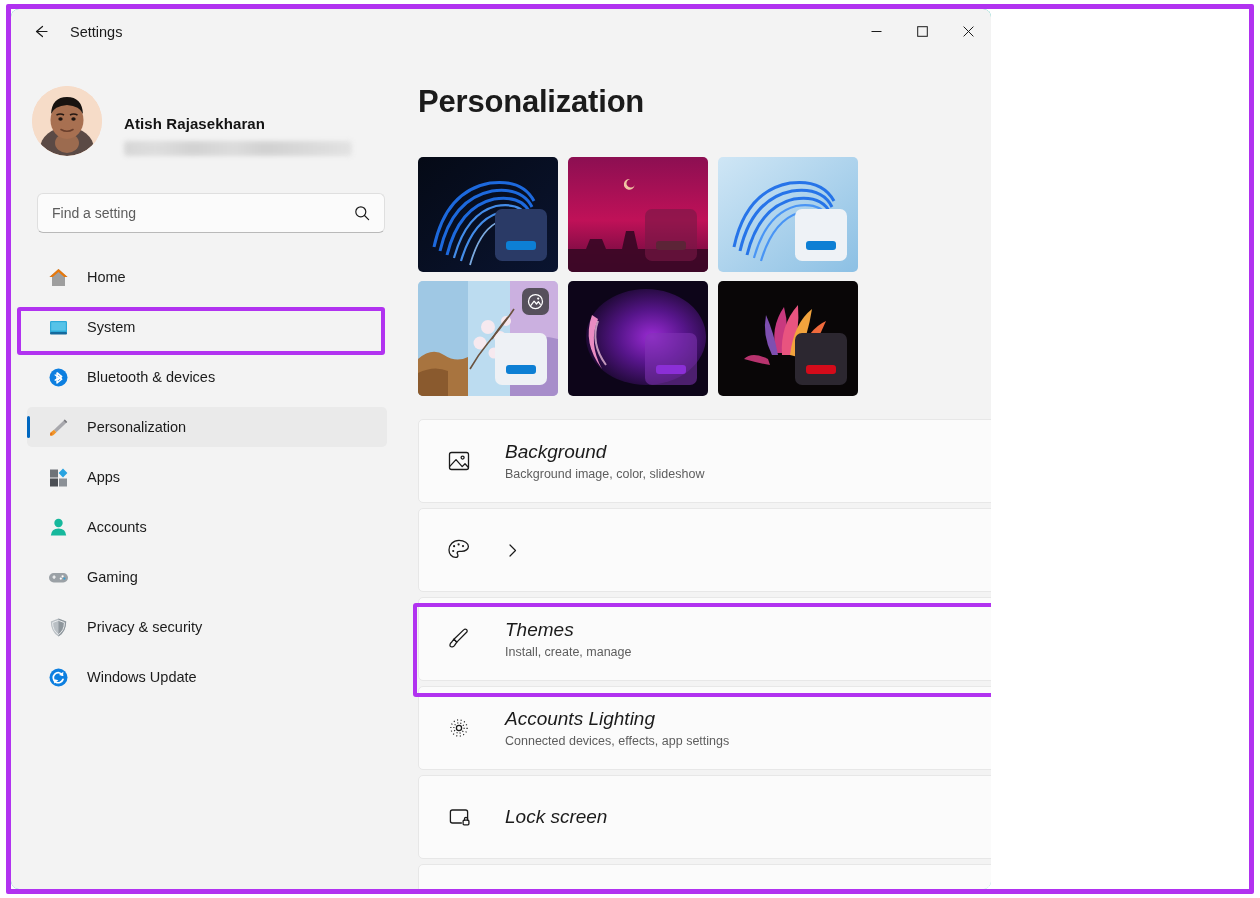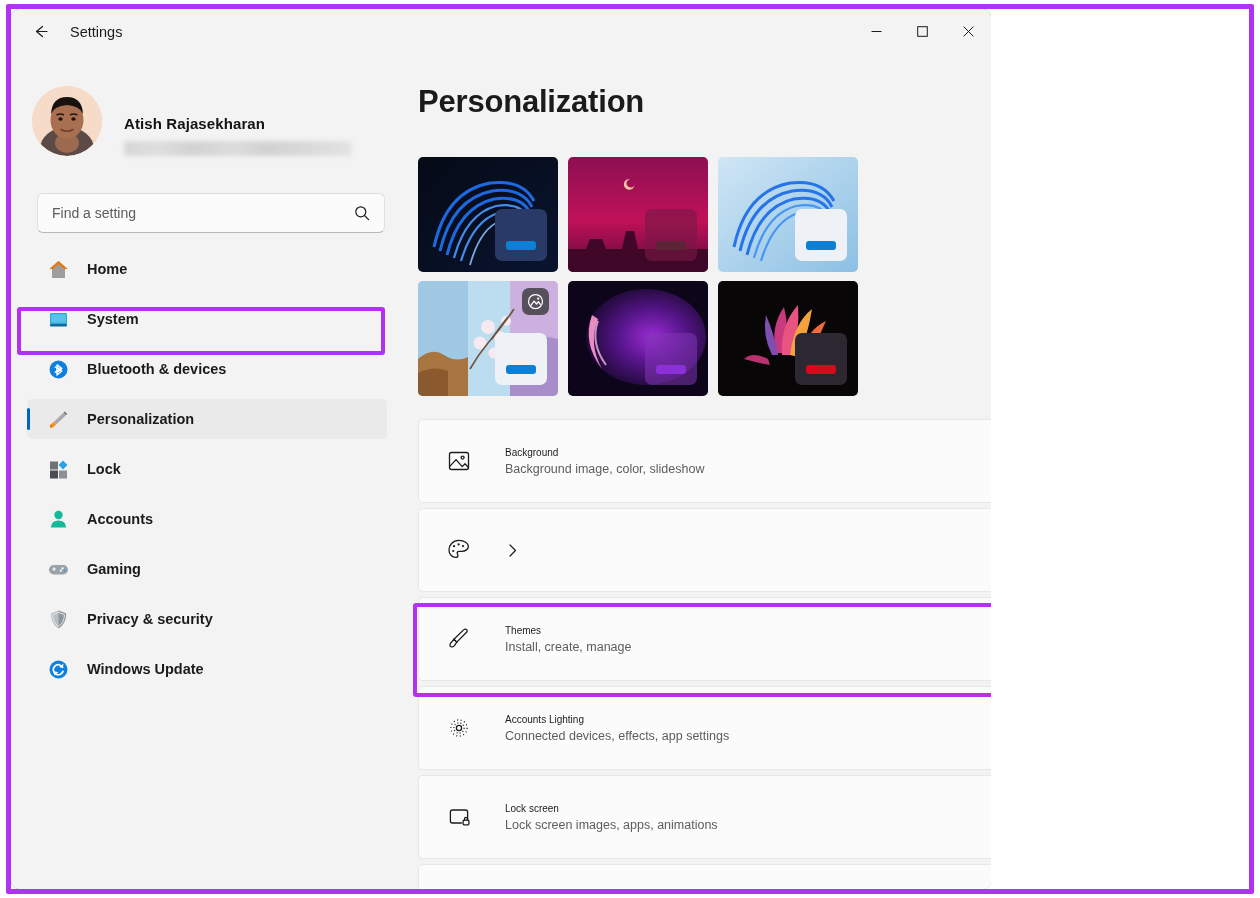--- a/index.html
+++ b/index.html
@@ -100,21 +100,21 @@
   }
   .searchbox input {
     flex: 1; border: none; outline: none; background: transparent;
     font-family: "Liberation Sans", sans-serif;
     font-size: 14px; color: #1b1b1b;
     padding: 0 0 0 14px;
   }
   .searchbox input::placeholder { color: #5c5c5c; }
   .search-icon { padding: 0 14px 0 6px; display: flex; align-items: center; }
 
-  .navlist { position: absolute; left: 16px; top: 192px; width: 360px; font-weight: bold; }
+  .navlist { position: absolute; left: 16px; top: 200px; width: 360px; }
   .navitem {
     position: relative;
     height: 40px; margin-bottom: 10px;
     display: flex; align-items: center;
     border-radius: 5px;
     padding-left: 20px;
     cursor: pointer;
   }
   .navitem.selected { background: #eaeaea; }
   .navitem.selected::before {
@@ -202,21 +202,21 @@
     display: flex; align-items: center;
     padding-left: 24px;
     cursor: pointer;
   }
   .setting-icon {
     width: 32px; height: 32px; flex: 0 0 auto;
     display: flex; align-items: center; justify-content: center;
     margin-right: 30px;
   }
   .setting-text { flex: 1; }
-  .setting-title { font-size: 10px; color: #1b1b1b; }
+  .setting-title { font-size: 19px; color: #1b1b1b; font-style: italic; }
   .setting-sub { font-size: 12.5px; color: #5d5d5d; margin-top: 4px; }
   .chevron { margin-right: 26px; display: flex; align-items: center; }
 
   #themes-highlight {
     position: absolute;
     left: 14px; top: 546px;
     width: 828px; height: 94px;
     border: 4px solid #b132f0;
     border-radius: 3px;
     pointer-events: none;
@@ -367,21 +367,21 @@
 
       <div class="navitem">
         <span class="nav-icon">
           <svg width="21" height="21" viewBox="0 0 21 21">
             <rect x="2" y="2.5" width="8" height="8" fill="#6e7378"></rect>
             <rect x="2" y="11.5" width="8" height="8" fill="#4b4f54"></rect>
             <rect x="11" y="11.5" width="8" height="8" fill="#8b9096"></rect>
             <path d="M15 1.6 L19.4 6 L15 10.4 L10.6 6 Z" fill="#29a3e0"></path>
           </svg>
         </span>
-        <span class="nav-label">Lock</span>
+        <span class="nav-label">Apps</span>
       </div>
 
       <div class="navitem">
         <span class="nav-icon">
           <svg width="21" height="21" viewBox="0 0 21 21">
             <circle cx="10.5" cy="6" r="4.2" fill="#16b89c"></circle>
             <path d="M2.8 18.5 Q3.4 11.5 10.5 11.5 Q17.6 11.5 18.2 18.5 Z" fill="#16b89c"></path>
           </svg>
         </span>
         <span class="nav-label">Accounts</span>
@@ -649,21 +649,20 @@
       <div class="setting-row">
         <span class="setting-icon">
           <svg width="28" height="28" viewBox="0 0 28 28" fill="none" stroke="#1b1b1b" stroke-width="1.3">
             <path d="M22.6 16.6 L22.6 9 a2 2 0 0 0 -2 -2 L7.4 7 a2 2 0 0 0 -2 2 l0 9 a2 2 0 0 0 2 2 l9 0" stroke-linecap="round" stroke-linejoin="round"></path>
             <rect x="18.1" y="17.2" width="5.8" height="4.6" rx="1"></rect>
             <path d="M19.5 17.2 L19.5 15.8 a1.5 1.5 0 0 1 3 0 L22.5 17.2" stroke-linecap="round"></path>
           </svg>
         </span>
         <span class="setting-text">
           <span class="setting-title" style="display:block">Lock screen</span>
-          <span class="setting-sub" style="display:block">Lock screen images, apps, animations</span>
         </span>
         <span class="chevron">
           <svg width="15" height="15" viewBox="0 0 15 15" fill="none" stroke="#1b1b1b" stroke-width="1.2">
               <path d="M5 2 L10.5 7.5 L5 13" stroke-linecap="round" stroke-linejoin="round"></path>
             </svg>
         </span>
       </div>
 
       <div class="setting-row"></div>
 

